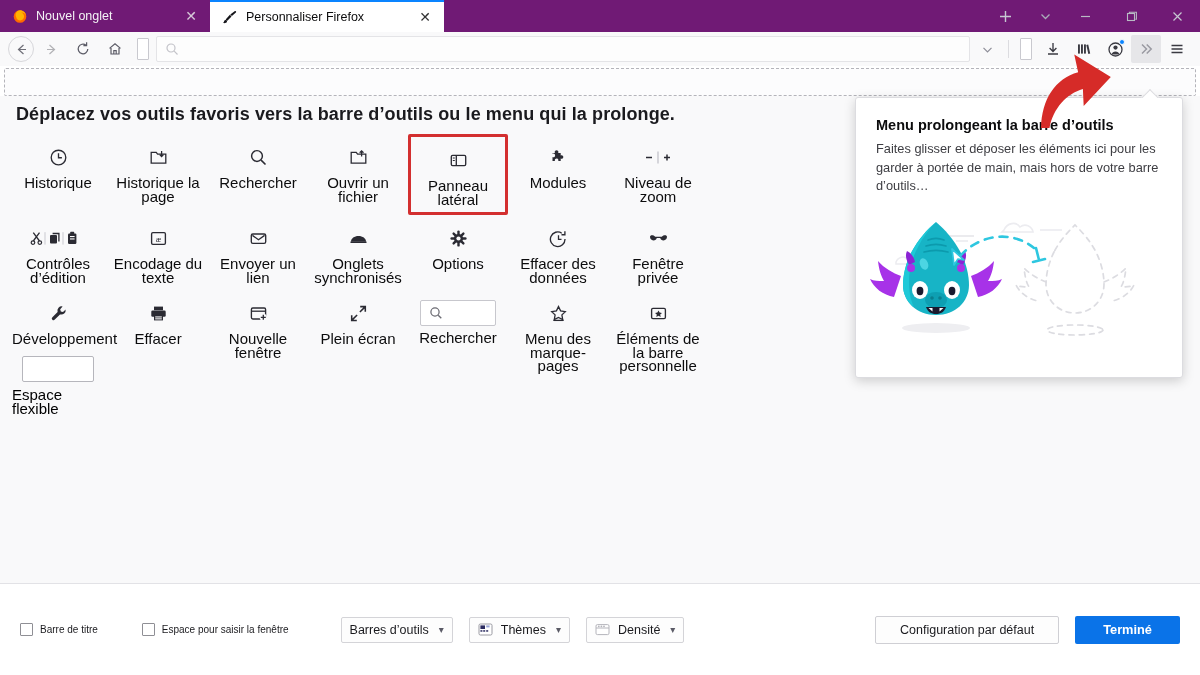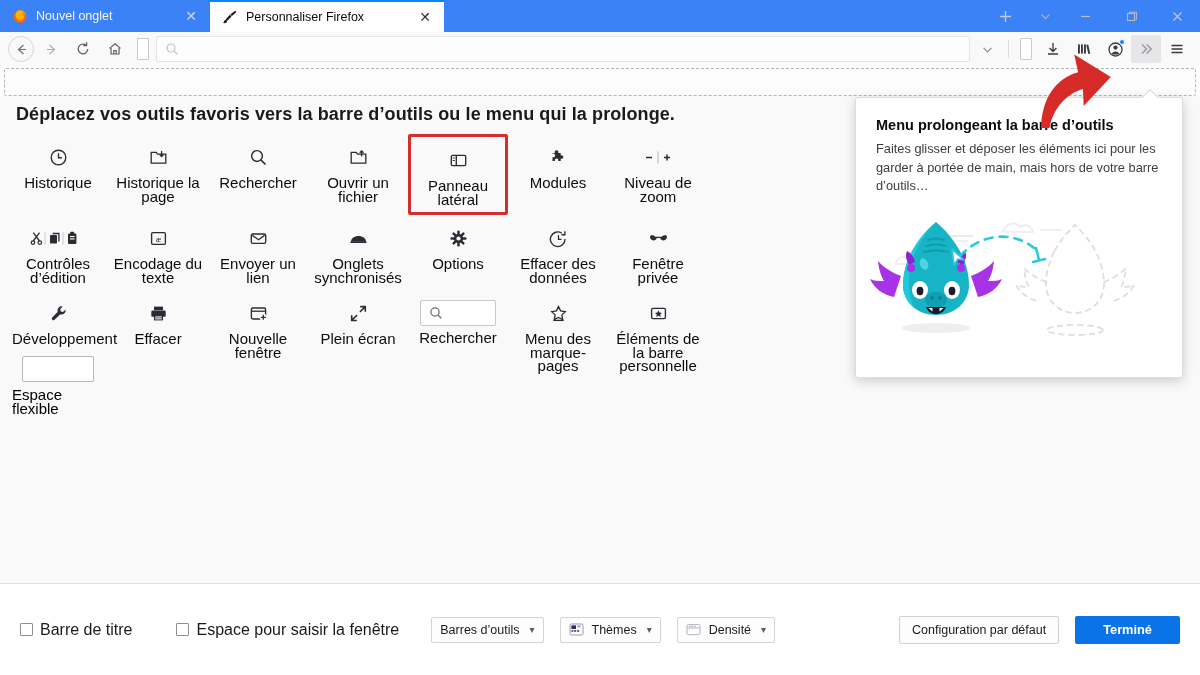--- a/index.html
+++ b/index.html
@@ -6,21 +6,21 @@
   html, body {
     width: 1200px; height: 675px;
     font-family: "Liberation Sans", sans-serif;
     background: #ffffff; overflow: hidden;
   }
   #app { position: relative; width: 1200px; height: 675px; }
 
   
   .tabbar {
     position: absolute; top: 0; left: 0; width: 1200px; height: 32px;
-    background: #3b82f6; display: flex; align-items: flex-end;
+    background: #701a75; display: flex; align-items: flex-end;
   }
   .tab {
     height: 32px; display: flex; align-items: center; gap: 8px;
     padding: 0 10px 0 12px; position: relative; cursor: default;
   }
   .tab.inactive { width: 210px; color: #f3f3f5; }
   .tab.active {
     width: 234px; background: #ffffff; color: #0c0c0d;
     border-top: 2px solid #0a84ff;
   }
@@ -154,35 +154,35 @@
 
   
   .red-arrow { position: absolute; top: 50px; left: 1030px; width: 100px; height: 78px; }
 
   
   .bottombar {
     position: absolute; top: 583px; left: 0; width: 1200px; height: 92px;
     background: #ffffff; border-top: 1px solid #e2e2e6;
     display: flex; align-items: center; padding: 0 20px; gap: 16px;
   }
-  .chk-wrap { display: flex; align-items: center; gap: 7px; color: #1a1a1e; font-size: 16px; }
+  .chk-wrap { display: flex; align-items: center; gap: 7px; color: #1a1a1e; font-size: 10px; }
   .chk-box {
     width: 13px; height: 13px; border: 1px solid #8f8f95;
     background: #fff; border-radius: 1px; flex: none;
   }
   .dropdown {
     height: 26px; border: 1px solid #d4d4d8; background: #fdfdfd;
     border-radius: 2px; display: flex; align-items: center;
     gap: 8px; padding: 0 8px; font-size: 12.5px; color: #1a1a1e;
   }
   .dd-caret { color: #5b5b66; font-size: 10px; margin-left: 2px; }
   .spacer-flex { flex: 1; }
   .btn-secondary {
     height: 28px; border: 1px solid #cfcfd4; background: #fdfdfd;
-    border-radius: 2px; padding: 0 12px; font-size: 12.5px;
+    border-radius: 2px; padding: 0 24px; font-size: 12.5px;
     color: #1a1a1e; display: flex; align-items: center;
   }
   .btn-primary {
     height: 28px; background: #0a73e8; border: none; border-radius: 2px;
     padding: 0 28px; font-size: 12.8px; font-weight: bold; color: #fff;
     display: flex; align-items: center; justify-content: center;
   }
 </style>
 </head>
 <body>
@@ -635,21 +635,21 @@
     <div class="chk-wrap">
       <span class="chk-box"></span>
       <span>Barre de titre</span>
     </div>
 
     <div class="chk-wrap" style="margin-left:28px;">
       <span class="chk-box"></span>
       <span>Espace pour saisir la fenêtre</span>
     </div>
 
-    <div class="dropdown" style="margin-left:16px;">
+    <div class="dropdown" style="margin-left:36px;">
       <span>Barres d’outils</span>
       <span class="dd-caret">▾</span>
     </div>
 
     <div class="dropdown">
       <svg width="15" height="15" viewBox="0 0 15 15">
         <rect x="1" y="2" width="13" height="11" rx="1.4" stroke="#9a9aa2" stroke-width="1" fill="#fff"></rect>
         <rect x="2.4" y="3.4" width="4.6" height="3.6" fill="#2b2b60"></rect>
         <rect x="8.2" y="3.4" width="3.4" height="2" fill="#9aa6d6"></rect>
         <rect x="2.4" y="8.2" width="2" height="1.5" fill="#2b2b60"></rect>

